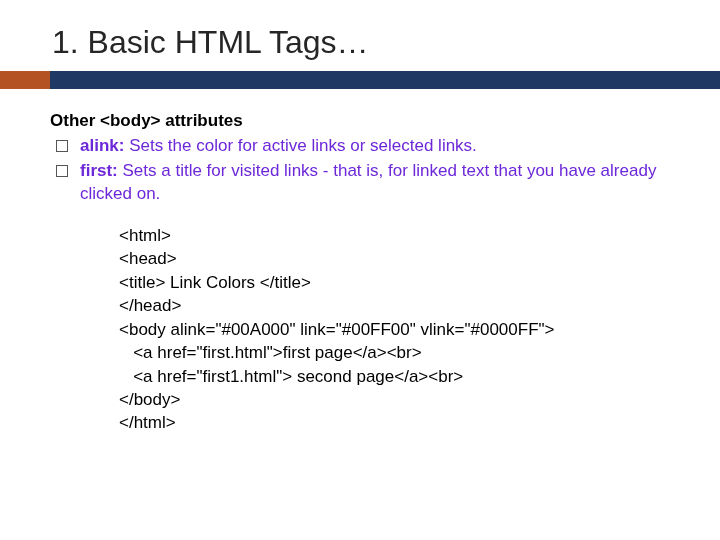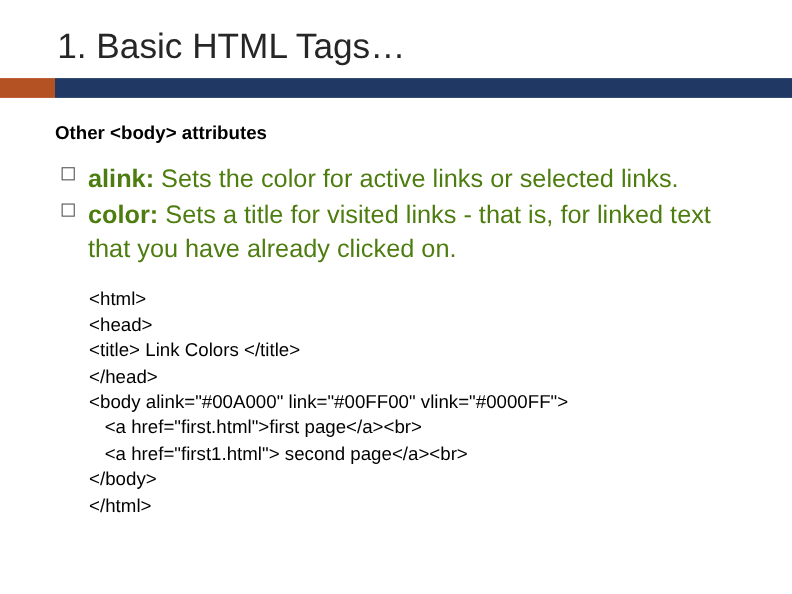--- a/index.html
+++ b/index.html
@@ -29,48 +29,48 @@
     background: #b55224;
   }
   .accent-main {
     flex: 1;
     background: #1f3864;
   }
   .section-heading {
     font-size: 17px;
     font-weight: 700;
     color: #000;
-    margin-bottom: 16px;
+    margin-bottom: 4px;
   }
   .bullets {
     list-style: none;
     margin-bottom: 18px;
   }
   .bullets li {
     position: relative;
     padding-left: 30px;
-    font-size: 23px;
+    font-size: 17px;
     line-height: 1.35;
-    color: #4d7c0f;
+    color: #6d28d9;
     margin-bottom: 2px;
   }
   .bullets li::before {
     content: "";
     position: absolute;
     left: 6px;
     top: 5px;
     width: 10px;
     height: 10px;
     border: 1px solid #555;
     background: transparent;
   }
   .bold { font-weight: 700; }
   .italic { }
   .code-block {
-    margin-left: 31px;
+    margin-left: 69px;
     font-size: 17px;
     line-height: 1.38;
     color: #000;
     font-family: Arial, Helvetica, sans-serif;
     white-space: pre;
   }
 </style>
 </head>
 <body>
 
@@ -82,21 +82,21 @@
     <div class="accent-main"></div>
   </div>
 
   <div class="section-heading">Other &lt;body&gt; attributes</div>
 
   <ul class="bullets">
     <li>
       <span class="bold">alink:</span><span> Sets the color for active links or selected links.</span>
     </li>
     <li>
-      <span class="bold">color:</span><span> Sets a title for </span><span class="italic">visited</span><span> links - that is, for linked text that you have already clicked on.</span>
+      <span class="bold">first:</span><span> Sets a title for </span><span class="italic">visited</span><span> links - that is, for linked text that you have already clicked on.</span>
     </li>
   </ul>
 
   <div class="code-block"><span>&lt;html&gt;</span>
 <span>&lt;head&gt;</span>
 <span>&lt;title&gt; Link Colors &lt;/title&gt;</span>
 <span>&lt;/head&gt;</span>
 <span>&lt;body alink="#00A000" link="#00FF00" vlink="#0000FF"&gt;</span>
 <span>   &lt;a href="first.html"&gt;first page&lt;/a&gt;&lt;br&gt;</span>
 <span>   &lt;a href="first1.html"&gt; second page&lt;/a&gt;&lt;br&gt;</span>

